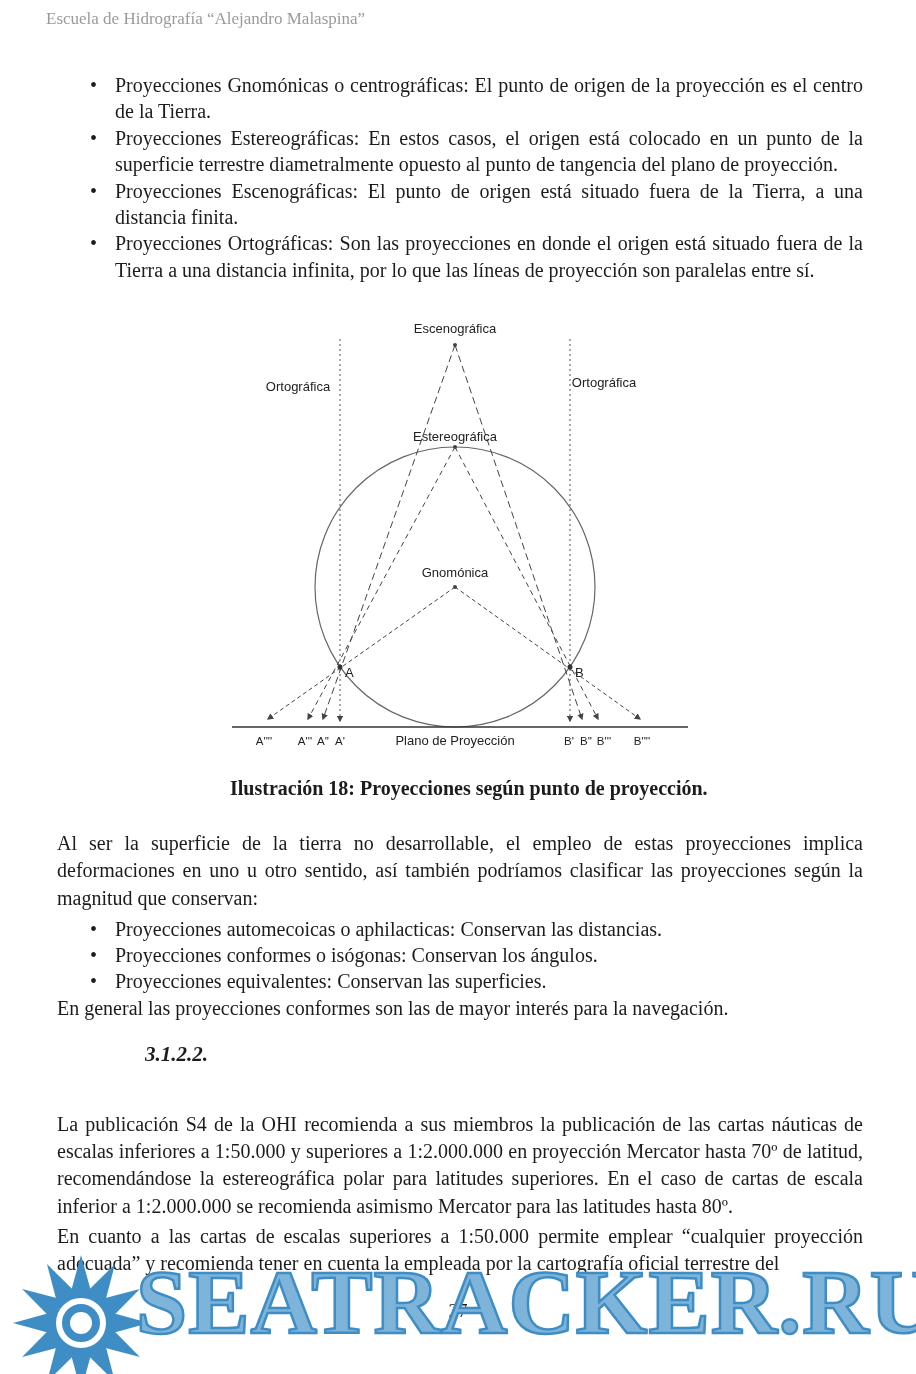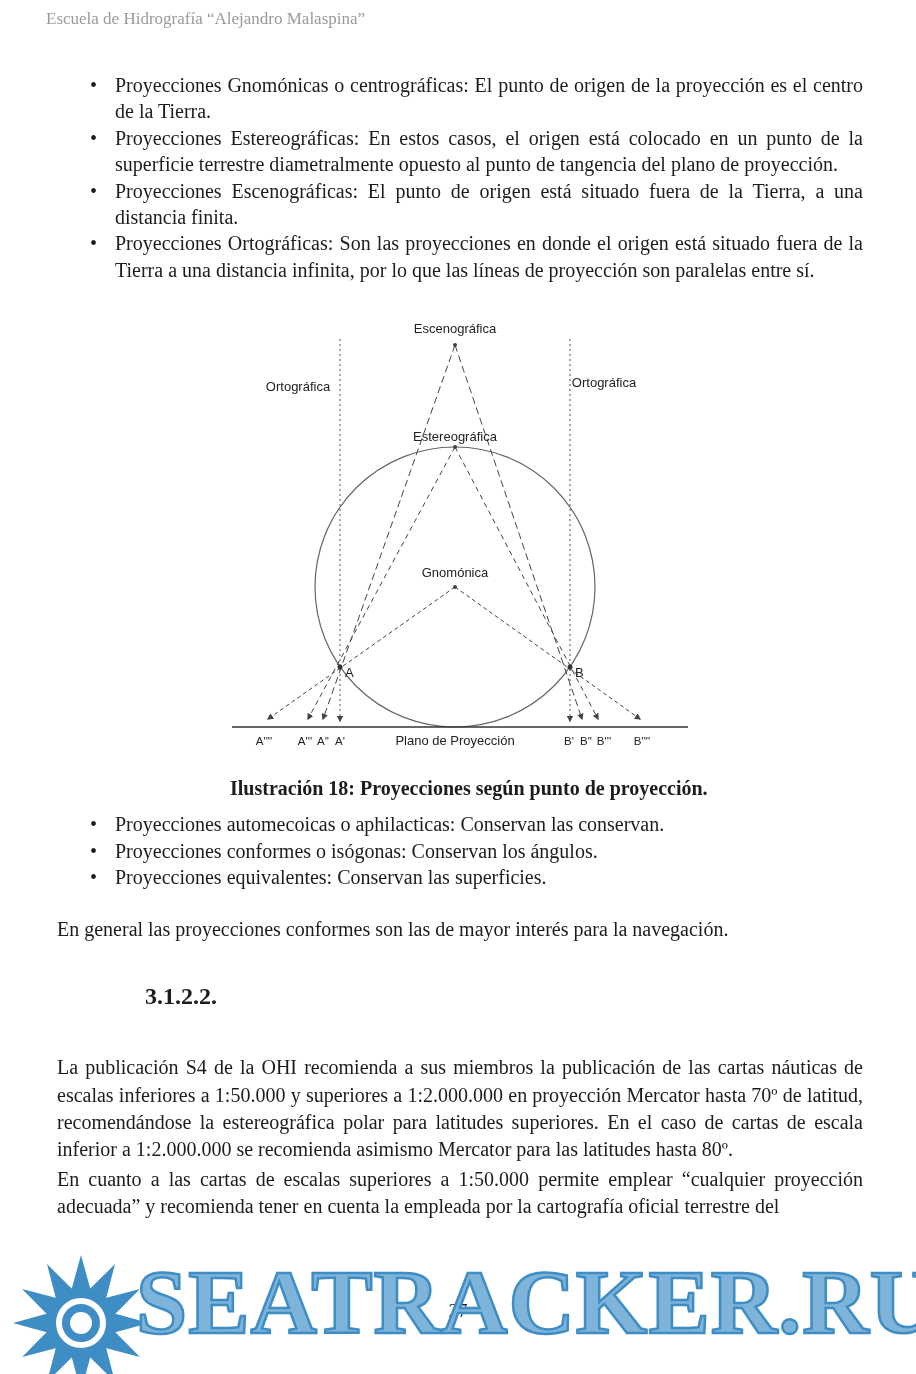--- a/index.html
+++ b/index.html
@@ -48,25 +48,25 @@
     font-family:"Liberation Sans", sans-serif;
     font-size:11.5px;
     fill:#222222;
   }
   p{
     font-size:20px;line-height:1.36;
     text-align:justify;margin:0;
   }
   .p-deformaciones{margin-top:30px;}
   .list-magnitude{margin-top:4px;}
-  .p-conformes{margin-top:26px;}
+  .p-conformes{}
   .section-heading{
     display:flex;gap:22px;
-    margin:40px 0 0 88px;
-    font-size:24px;font-weight:bold;
+    margin:20px 0 0 88px;
+    font-size:21px;font-weight:bold;font-style:italic;
   }
   .p-s4{margin-top:44px;}
   .p-cartas{margin-top:3px;}
   .page-number{
     position:absolute;left:0;right:0;bottom:52px;
     text-align:center;font-size:19px;color:#1c1c1c;
   }
   .wm-logo{
     position:absolute;left:10px;top:1252px;
     width:142px;height:142px;
@@ -158,25 +158,26 @@
         <text x="110" y="428" text-anchor="middle" class="diagram-label-small">A'</text>
         <text x="225" y="428" text-anchor="middle" class="diagram-label">Plano de Proyección</text>
         <text x="339" y="428" text-anchor="middle" class="diagram-label-small">B'</text>
         <text x="356" y="428" text-anchor="middle" class="diagram-label-small">B''</text>
         <text x="374" y="428" text-anchor="middle" class="diagram-label-small">B'''</text>
         <text x="412" y="428" text-anchor="middle" class="diagram-label-small">B''''</text>
       </svg>
       <div class="fig-caption">Ilustración 18: Proyecciones según punto de proyección.</div>
     </div>
 
+    <p class="p-deformaciones">Al ser la superficie de la tierra no desarrollable, el empleo de estas proyecciones implica deformaciones en uno u otro sentido, así también podríamos clasificar las proyecciones según la magnitud que conservan:</p>
 
     <ul class="bullet-list list-magnitude">
       <li>
         <span class="bullet">•</span>
-        <span class="li-text">Proyecciones automecoicas o aphilacticas: Conservan las conservan.</span>
+        <span class="li-text">Proyecciones automecoicas o aphilacticas: Conservan las distancias.</span>
       </li>
       <li>
         <span class="bullet">•</span>
         <span class="li-text">Proyecciones conformes o isógonas: Conservan los ángulos.</span>
       </li>
       <li>
         <span class="bullet">•</span>
         <span class="li-text">Proyecciones equivalentes: Conservan las superficies.</span>
       </li>
     </ul>

